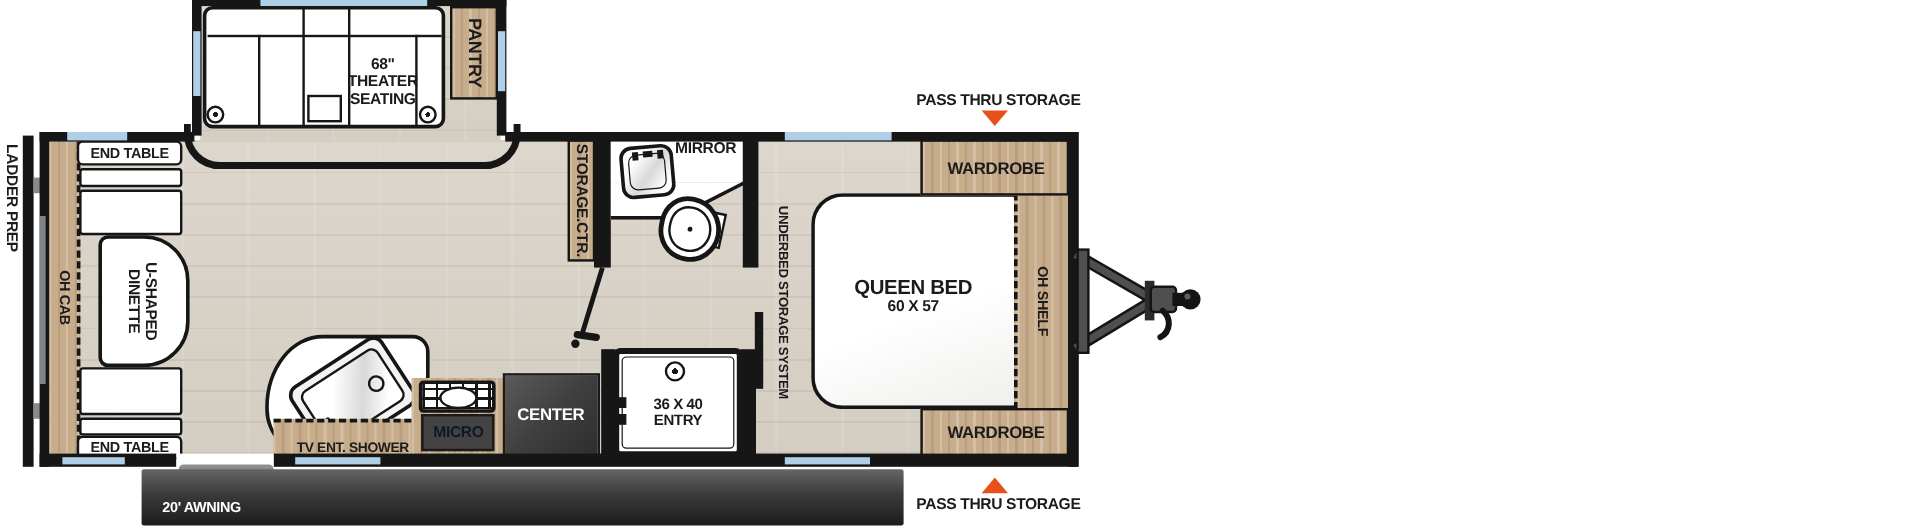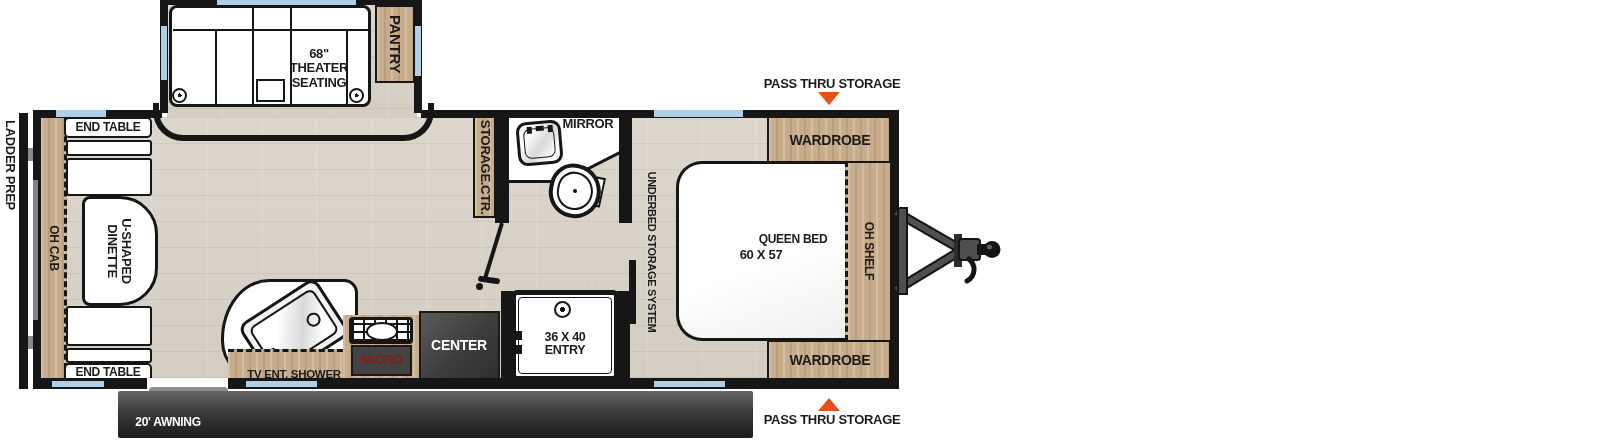--- a/index.html
+++ b/index.html
@@ -95,21 +95,21 @@
 
   <div class="wood" style="left:228px;top:349px;width:124px;height:32px;border-top:3px dashed var(--wall);box-sizing:border-box;"></div>
   <div class="lbl" style="left:294px;top:374px;font-size:11.5px;">TV ENT. SHOWER</div>
 
   <div class="wood" style="left:343px;top:315px;width:79px;height:66px;"></div>
   <div class="abs" style="left:349px;top:317px;width:64px;height:27px;border:3px solid var(--wall);border-radius:4px;box-sizing:border-box;background:#fff;
        background-image:repeating-linear-gradient(90deg,#161616 0 2px,transparent 2px 11px),repeating-linear-gradient(0deg,#161616 0 2px,transparent 2px 8px);">
     <div style="position:absolute;left:14px;top:2px;width:28px;height:15px;background:#fff;border:2px solid var(--wall);border-radius:50%;"></div>
   </div>
   <div class="dark" style="left:351px;top:345px;width:61px;height:31px;background:#434343;"></div>
-  <div class="lbl" style="left:382px;top:360px;font-size:13px;color:#7f1d1d;">MICRO</div>
+  <div class="lbl" style="left:382px;top:360px;font-size:13px;color:#0f172a;">MICRO</div>
 
   <div class="dark" style="left:419px;top:311px;width:81px;height:70px;"></div>
   <div class="lbl" style="left:459px;top:346px;font-size:14px;color:#fff;">CENTER</div>
 
   <div class="wood" style="left:473px;top:116px;width:23px;height:102px;border:2px solid var(--wall);box-sizing:border-box;"></div>
   <div class="vlbl" style="left:485px;top:167px;font-size:13px;">STORAGE.CTR.</div>
   <div class="wall" style="left:495px;top:115px;width:14px;height:108px;"></div>
 
   <div class="abs" style="left:500px;top:223px;width:3.5px;height:60px;background:var(--wall);transform:rotate(17deg);transform-origin:top center;"></div>
   <div class="abs" style="left:478px;top:277px;width:22px;height:6px;background:var(--wall);border-radius:3px;transform:rotate(8deg);"></div>
@@ -144,21 +144,21 @@
   </div>
   <div class="circ" style="left:554px;top:301px;width:17px;height:17px;background:radial-gradient(circle,#161616 0 2.5px,#fff 2.5px);"></div>
   <div class="lbl" style="left:565px;top:338px;font-size:12.5px;">36 X 40</div>
   <div class="lbl" style="left:565px;top:351px;font-size:12.5px;">ENTRY</div>
   <div class="wall" style="left:617px;top:291px;width:13px;height:90px;"></div>
   <div class="wall" style="left:629px;top:260px;width:7px;height:64px;"></div>
 
   <div class="vlbl" style="left:651px;top:252px;font-size:11px;">UNDERBED STORAGE SYSTEM</div>
 
   <div class="abs" style="left:676px;top:161px;width:172px;height:180px;background:linear-gradient(160deg,#ffffff 55%,#efefed 100%);border:3.5px solid var(--wall);border-right:3px dashed var(--wall);border-radius:26px 4px 4px 26px;box-sizing:border-box;"></div>
-  <div class="lbl" style="left:761px;top:240px;font-size:12px;margin-left:32px;">QUEEN BED</div>
+  <div class="lbl" style="left:761px;top:240px;font-size:17px;">QUEEN BED</div>
   <div class="lbl" style="left:761px;top:255px;font-size:13px;">60 X 57</div>
 
   <div class="wood" style="left:845px;top:161px;width:46px;height:180px;border-left:3px dashed var(--wall);box-sizing:border-box;"></div>
   <div class="vlbl" style="left:869px;top:251px;font-size:12px;">OH SHELF</div>
 
   <div class="wood" style="left:767px;top:116px;width:124px;height:47px;border:2.5px solid var(--wall);box-sizing:border-box;"></div>
   <div class="lbl" style="left:830px;top:141px;font-size:14px;">WARDROBE</div>
   <div class="wood" style="left:767px;top:340px;width:124px;height:41px;border:2.5px solid var(--wall);box-sizing:border-box;"></div>
   <div class="lbl" style="left:830px;top:361px;font-size:14px;">WARDROBE</div>
 

